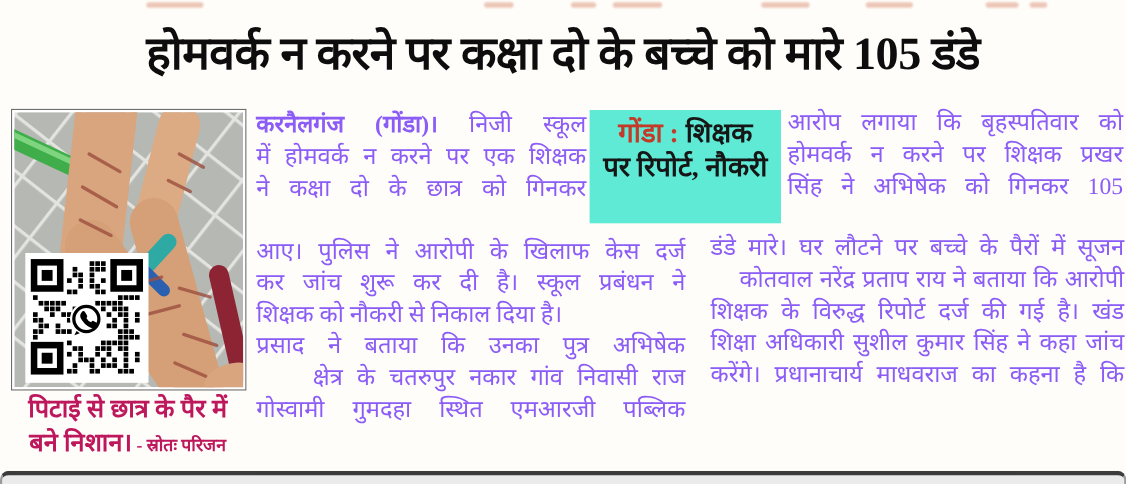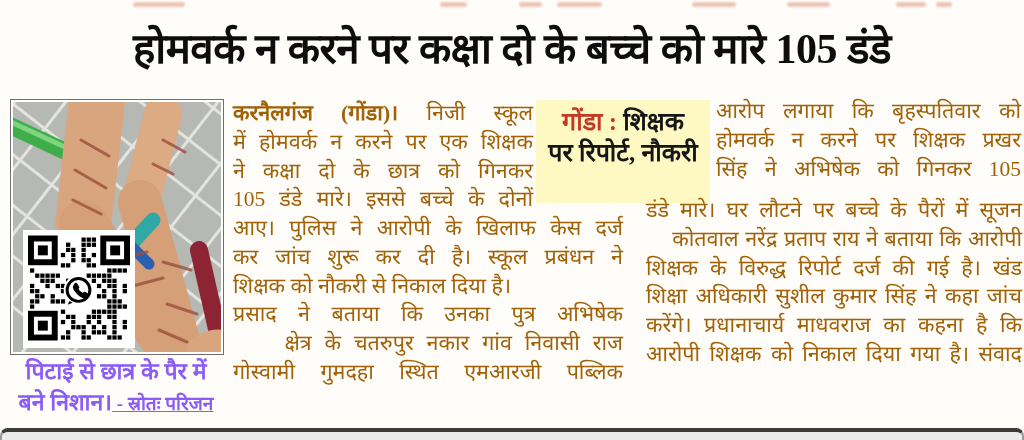--- a/index.html
+++ b/index.html
@@ -24,40 +24,40 @@
     border:1px solid #6f6f6f;background:#fff;box-sizing:border-box;padding:2px;
   }
   .photo-frame svg{display:block;width:100%;height:100%;}
   .qr-box{
     position:absolute;left:12px;top:130px;width:112px;height:118px;
     background:#fff;box-sizing:border-box;padding:4px;
   }
   .qr-box svg{display:block;width:100%;height:100%;}
   .caption{
     position:absolute;left:0px;top:356px;width:232px;
-    text-align:center;font-weight:700;color:#8b5cf6;line-height:31px;
+    text-align:center;font-weight:700;color:#be185d;line-height:31px;
   }
   .caption .cap-main{font-size:23px;}
-  .caption .cap-src{font-size:19px;text-decoration:underline;}
+  .caption .cap-src{font-size:16px;}
   
   .hbox{
     position:absolute;left:536px;top:100px;width:174px;height:103px;
-    background:#fef9c3;box-sizing:border-box;padding-top:6px;
+    background:#5eead4;box-sizing:border-box;padding-top:6px;
     text-align:center;font-weight:700;font-size:25px;line-height:31px;color:#161616;
   }
   .hbox .loc{color:#c43a28;}
   
-  .seg{position:absolute;font-size:21.5px;line-height:28.8px;color:#a16207;}
+  .seg{position:absolute;font-size:21.5px;line-height:28.8px;color:#8b5cf6;}
   .seg b{font-weight:700;}
   .tline{text-align:justify;text-align-last:justify;}
   .tline.loose{text-align-last:left;}
   #col2-top{left:233px;top:99px;width:300px;}
   #col2-bottom{left:233px;top:214px;width:390px;}
   #col3-top{left:716px;top:97px;width:305px;}
-  #col3-bottom{left:646px;top:196px;width:376px;}
+  #col3-bottom{left:646px;top:211px;width:376px;}
   
   .bottom-strip{
     position:absolute;left:0px;right:0px;bottom:0px;height:12px;
     background:#ebebeb;border-top:4px solid #3c3c3c;
     border-left:2px solid #9a9a9a;border-right:2px solid #9a9a9a;
     border-radius:8px 8px 0 0;box-sizing:border-box;
   }
 </style>
 </head>
 <body>
@@ -265,39 +265,37 @@
 
   <div class="hbox">
     <div><span class="loc">गोंडा :</span><span> शिक्षक</span></div>
     <div>पर रिपोर्ट, नौकरी</div>
   </div>
 
   <div class="seg" id="col2-top">
       <div class="tline"><b>करनैलगंज (गोंडा)।</b> निजी स्कूल</div>
       <div class="tline">में होमवर्क न करने पर एक शिक्षक</div>
       <div class="tline">ने कक्षा दो के छात्र को गिनकर</div>
-      <div class="tline">105 डंडे मारे। इससे बच्चे के दोनों</div>
     </div>
   <div class="seg" id="col2-bottom">
       <div class="tline">आए। पुलिस ने आरोपी के खिलाफ केस दर्ज</div>
       <div class="tline">कर जांच शुरू कर दी है। स्कूल प्रबंधन ने</div>
       <div class="tline loose">शिक्षक को नौकरी से निकाल दिया है।</div>
       <div class="tline">प्रसाद ने बताया कि उनका पुत्र अभिषेक</div>
       <div class="tline">&nbsp;&nbsp;&nbsp;&nbsp;क्षेत्र के चतरुपुर नकार गांव निवासी राज</div>
       <div class="tline">गोस्वामी गुमदहा स्थित एमआरजी पब्लिक</div>
     </div>
   <div class="seg" id="col3-top">
       <div class="tline">आरोप लगाया कि बृहस्पतिवार को</div>
       <div class="tline">होमवर्क न करने पर शिक्षक प्रखर</div>
       <div class="tline">सिंह ने अभिषेक को गिनकर 105</div>
     </div>
   <div class="seg" id="col3-bottom">
       <div class="tline">डंडे मारे। घर लौटने पर बच्चे के पैरों में सूजन</div>
       <div class="tline">&nbsp;&nbsp;&nbsp;&nbsp;कोतवाल नरेंद्र प्रताप राय ने बताया कि आरोपी</div>
       <div class="tline">शिक्षक के विरुद्ध रिपोर्ट दर्ज की गई है। खंड</div>
       <div class="tline">शिक्षा अधिकारी सुशील कुमार सिंह ने कहा जांच</div>
       <div class="tline">करेंगे। प्रधानाचार्य माधवराज का कहना है कि</div>
-      <div class="tline">आरोपी शिक्षक को निकाल दिया गया है। संवाद</div>
     </div>
 
   <div class="bottom-strip"></div>
 
 </div>
 
 </body></html>

